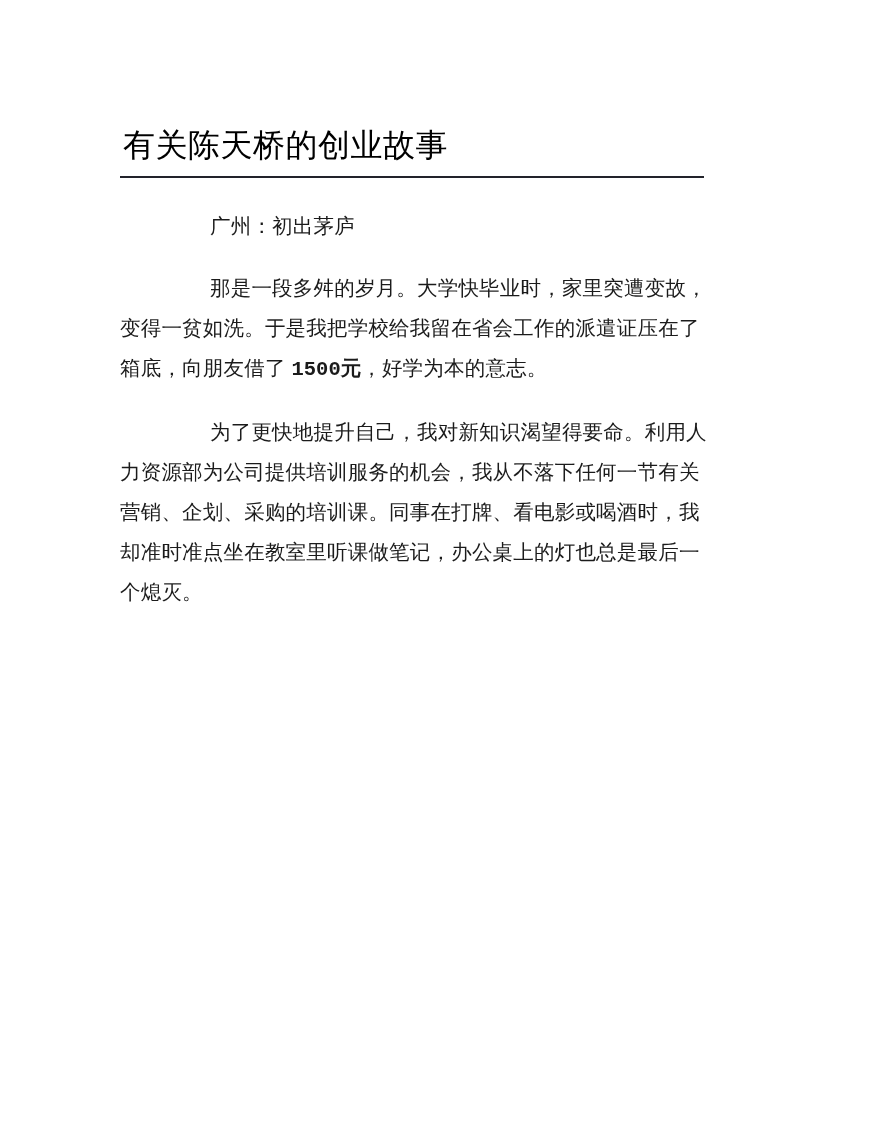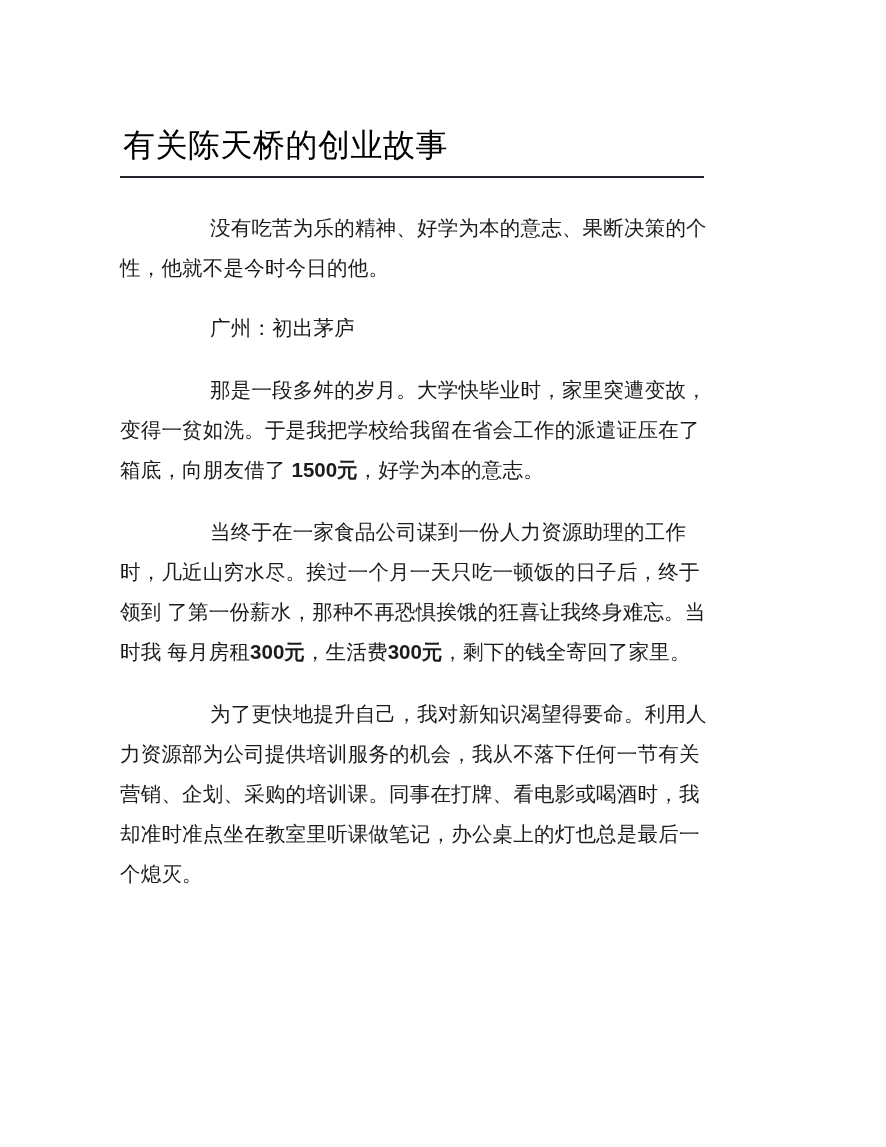--- a/index.html
+++ b/index.html
@@ -70,37 +70,35 @@
     font-family: Liberation Mono, monospace;
     font-size: 20.5px;
     line-height: 40px;
     color: #1b1b1b;
     margin: 0 0 20px 0;
     padding: 0;
     text-indent: 90px;
     letter-spacing: 0.2px;
   }
   .amt {
-    font-family: Liberation Sans, sans-serif;
+    font-family: Liberation Mono, monospace;
     font-weight: 700;
     letter-spacing: 0;
   }
 </style>
 </head>
 <body>
 
 <div class="page">
   <div class="content">
 
     <h1 class="doc-title">有关陈天桥的创业故事</h1>
 
     <div class="title-rule"></div>
 
     <div class="body-block" id="body-block">
-        <p class="para">没有吃苦为乐的精神、好学为本的意志、果断决策的个性，他就不是今时今日的他。</p>
         <p class="section-head">广州：初出茅庐</p>
         <p class="para"><span>那是一段多舛的岁月。大学快毕业时，家里突遭变故， 变得一贫如洗。于是我把学校给我留在省会工作的派遣证压在了 箱底，向朋友借了 </span><span class="amt">1500元</span><span>，好学为本的意志。</span></p>
-        <p class="para"><span>当终于在一家食品公司谋到一份人力资源助理的工作时，几近山穷水尽。挨过一个月一天只吃一顿饭的日子后，终于领到 了第一份薪水，那种不再恐惧挨饿的狂喜让我终身难忘。当时我 每月房租</span><span class="amt">300元</span><span>，生活费</span><span class="amt">300元</span><span>，剩下的钱全寄回了家里。</span></p>
         <p class="para">为了更快地提升自己，我对新知识渴望得要命。利用人 力资源部为公司提供培训服务的机会，我从不落下任何一节有关 营销、企划、采购的培训课。同事在打牌、看电影或喝酒时，我 却准时准点坐在教室里听课做笔记，办公桌上的灯也总是最后一 个熄灭。</p>
       </div>
 
   </div>
 </div>
 
 </body></html>

